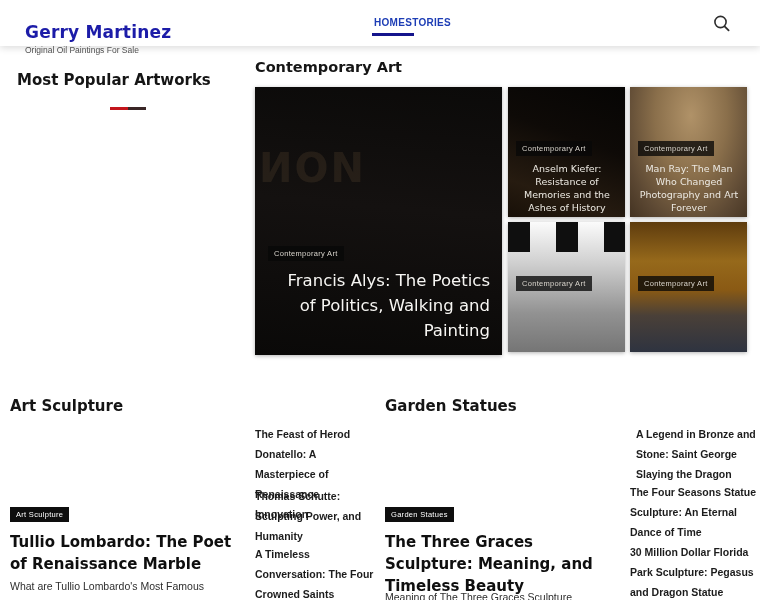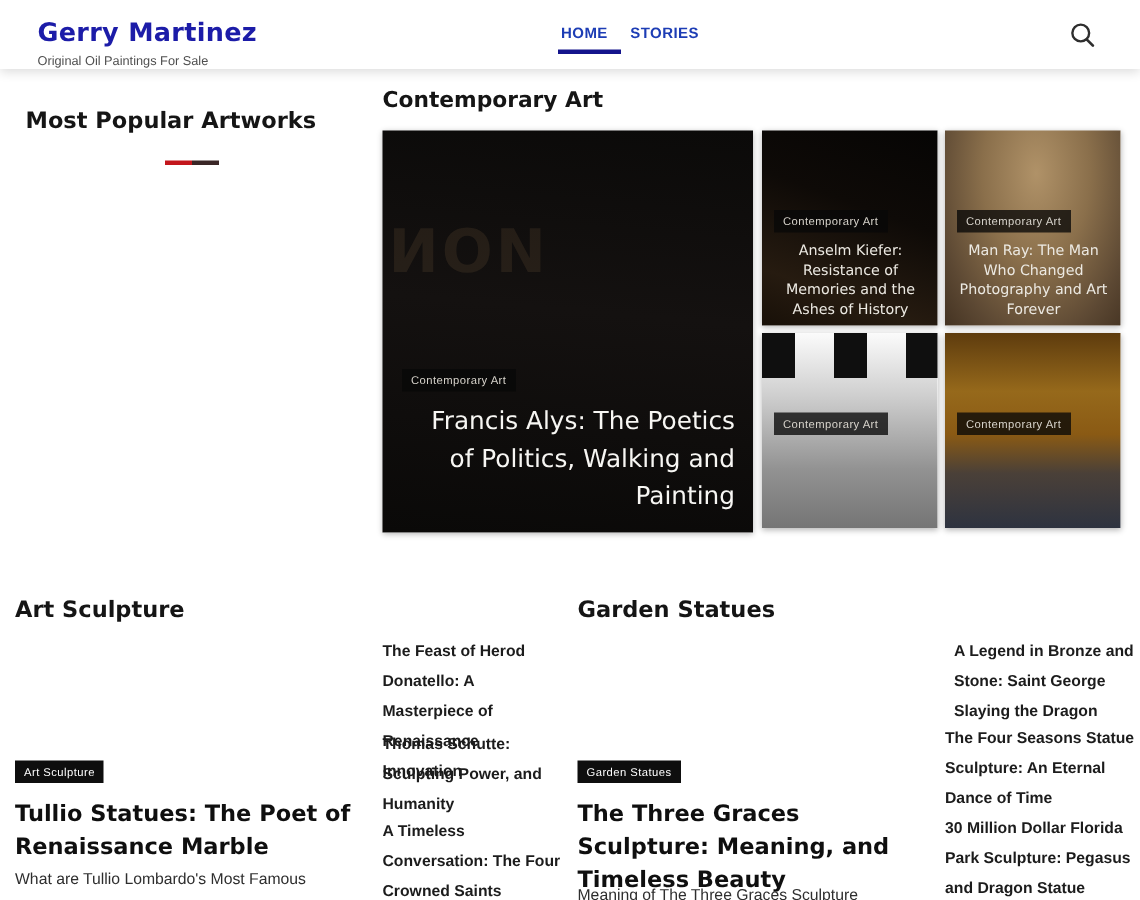--- a/index.html
+++ b/index.html
@@ -3,25 +3,25 @@
 <meta charset="utf-8">
 <style>
   * { margin:0; padding:0; box-sizing:border-box; }
   html,body { width:760px; height:600px; overflow:hidden; background:#fff;
     font-family:"Liberation Sans", sans-serif; }
   .page { position:relative; width:760px; height:600px; background:#fff; }
 
   
   .header { position:absolute; top:0; left:0; width:760px; height:46px;
     background:#fff; z-index:20; box-shadow:0 2px 7px rgba(0,0,0,.14); }
-  .logo { position:absolute; left:25px; top:12px; cursor:pointer; }
+  .logo { position:absolute; left:25px; top:22px; cursor:pointer; }
   .logo-title { font-family:"DejaVu Sans", sans-serif; font-weight:700;
     font-size:17px; color:#1c1ca8; letter-spacing:.2px; }
   .logo-tagline { font-size:8.5px; color:#4f4f4f; margin-top:3px; }
-  .nav { position:absolute; left:374px; top:17px; display:flex; gap:15px; }
+  .nav { position:absolute; left:374px; top:17px; display:flex; gap:0; }
   .nav-item { font-size:10px; font-weight:700; color:#1d3db5; letter-spacing:.3px;
     cursor:pointer; position:relative; padding-bottom:12px; }
   .nav-item.active::after { content:""; position:absolute; left:-2px; top:16px;
     width:42px; height:3px; background:#14148c; }
   .search-btn { position:absolute; left:711px; top:13px; width:22px; height:22px;
     cursor:pointer; }
 
   
   .widget-title { position:absolute; left:17px; top:71px;
     font-family:"DejaVu Sans", sans-serif; font-weight:700; font-size:15px; color:#151515; }
@@ -126,21 +126,21 @@
   </div>
 
   <div class="card card-sm card-katz">
     <div class="overlay-sm">
       <span class="cat-label">Contemporary Art</span>
     </div>
   </div>
 
   <div class="section-title-bottom" style="left:10px; top:397px;">Art Sculpture</div>
   <span class="badge" style="left:10px; top:507px;">Art Sculpture</span>
-  <div class="post-title" style="left:10px; top:531px; width:240px;">Tullio Statues: The Poet of Renaissance Marble</div>
+  <div class="post-title" style="left:10px; top:531px; width:240px;">Tullio Lombardo: The Poet of Renaissance Marble</div>
   <div class="post-excerpt" style="left:10px; top:577px; width:238px;">What are Tullio Lombardo's Most Famous Sculptures In the marble-laden corridors of</div>
 
   <div class="link-item" style="left:255px; top:424px; width:120px;">The Feast of Herod Donatello: A Masterpiece of Renaissance Innovation</div>
   <div class="link-item" style="left:255px; top:486px; width:120px;">Thomas Schutte: Sculpting Power, and Humanity</div>
   <div class="link-item" style="left:255px; top:544px; width:120px;">A Timeless Conversation: The Four Crowned Saints Sculpture</div>
 
   <div class="section-title-bottom" style="left:385px; top:397px;">Garden Statues</div>
   <span class="badge" style="left:385px; top:507px;">Garden Statues</span>
   <div class="post-title" style="left:385px; top:531px; width:212px;">The Three Graces Sculpture: Meaning, and Timeless Beauty</div>
   <div class="post-excerpt" style="left:385px; top:588px; width:238px;">Meaning of The Three Graces Sculpture</div>

